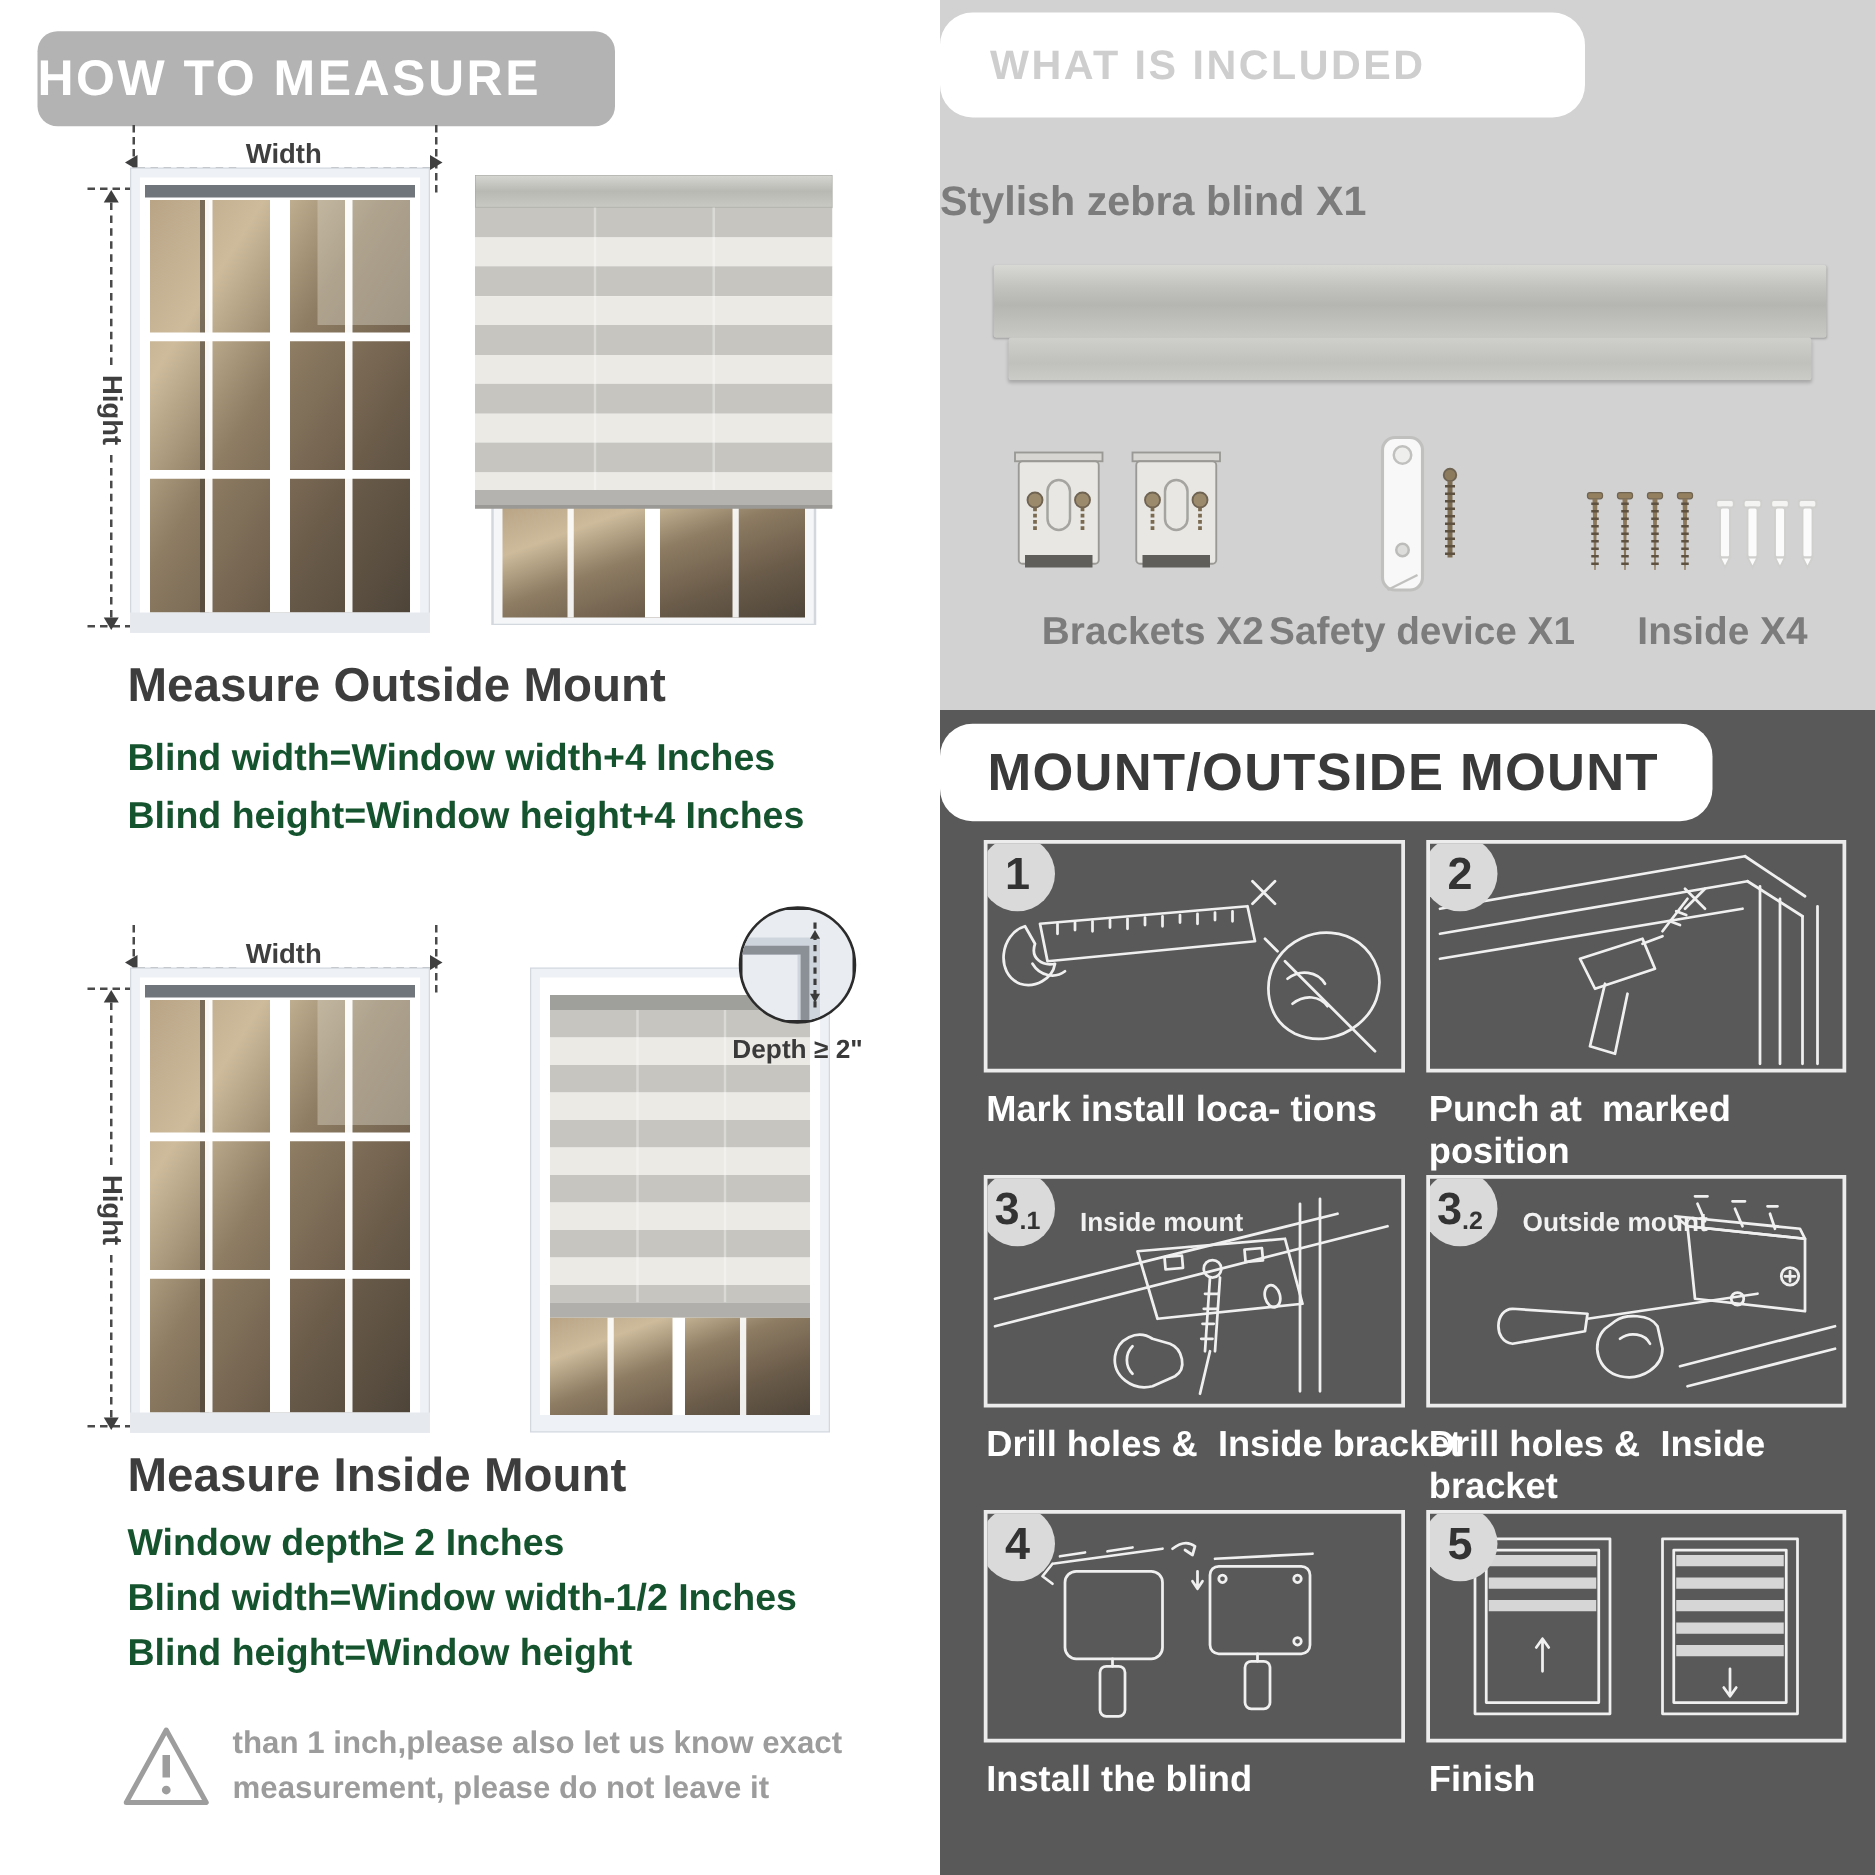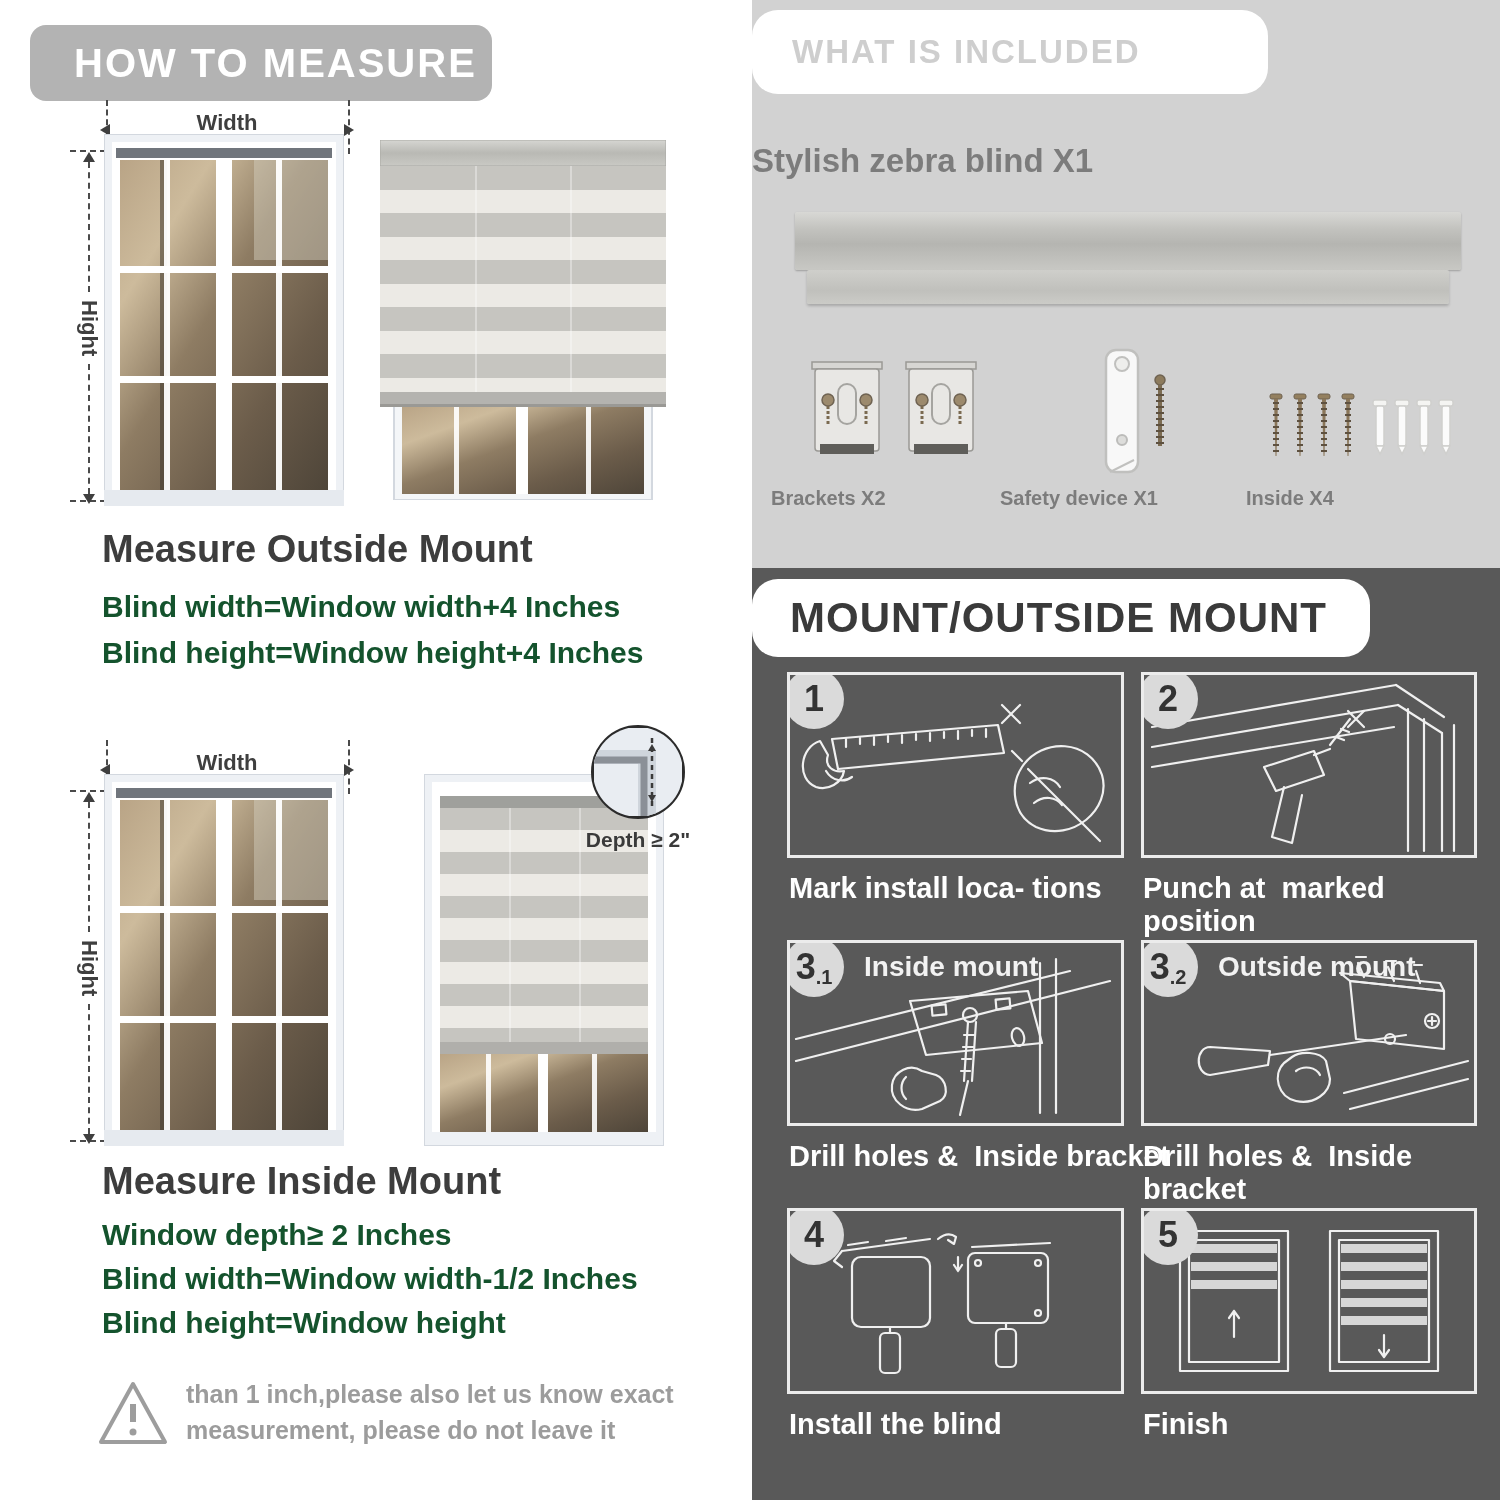--- a/index.html
+++ b/index.html
@@ -3,21 +3,21 @@
 <meta charset="utf-8">
 <style>
   html,body{margin:0;padding:0;background:#ffffff;}
   body{font-family:"Liberation Sans", sans-serif;}
   #canvas{position:relative;width:1500px;height:1500px;background:#ffffff;overflow:hidden;}
   .abs{position:absolute;}
 
   
   .hdr-gray{left:30px;top:25px;width:462px;height:76px;background:#b3b3b3;border-radius:16px;
             color:#ffffff;font-size:40px;font-weight:bold;letter-spacing:2px;
-            line-height:76px;padding-left:44px;box-sizing:border-box;}
+            line-height:76px;box-sizing:border-box;}
   .m-title{font-size:38px;font-weight:bold;color:#3d3d3d;}
   .m-line{font-size:30px;font-weight:bold;color:#14532d;}
   .dimw{display:flex;align-items:flex-end;height:24px;}
   .dimw .lab{font-size:22px;font-weight:bold;color:#3f3f3f;margin:0 8px;}
   .dash-h{flex:1;border-top:2px dashed #4a4a4a;}
   .arr-l{width:0;height:0;border-top:6px solid transparent;border-bottom:6px solid transparent;border-right:10px solid #3f3f3f;}
   .arr-r{width:0;height:0;border-top:6px solid transparent;border-bottom:6px solid transparent;border-left:10px solid #3f3f3f;}
   .dimh{display:flex;flex-direction:column;align-items:center;width:26px;}
   .dimh .lab{font-size:22px;font-weight:bold;color:#3f3f3f;writing-mode:vertical-rl;margin:8px 0;}
   .dash-v{flex:1;border-left:2px dashed #4a4a4a;}
@@ -34,33 +34,33 @@
              color:#cecece;font-size:33px;font-weight:bold;letter-spacing:2px;line-height:84px;
              padding-left:40px;box-sizing:border-box;}
   .blind-title{left:752px;top:142px;width:748px;text-align:left;
                font-size:33px;font-weight:bold;color:#7c7c7c;}
   .rail-top{left:795px;top:212px;width:666px;height:58px;border-radius:2px;
             background:linear-gradient(180deg,#d8d8d5 0%,#c2c2be 30%,#b5b5b1 55%,#c8c8c4 100%);
             box-shadow:0 1px 2px rgba(0,0,0,.25);}
   .rail-bottom{left:807px;top:270px;width:642px;height:34px;border-radius:2px;
             background:linear-gradient(180deg,#cfcfcb 0%,#c0c0bc 60%,#cbcbc7 100%);
             box-shadow:0 2px 3px rgba(0,0,0,.2);}
-  .inc-label{font-size:20px;font-weight:bold;color:#7c7c7c;text-align:left;}
+  .inc-label{font-size:31px;font-weight:bold;color:#7c7c7c;text-align:right;}
 
   
   .rb-bg{left:752px;top:568px;width:748px;height:932px;background:#595959;}
   .hdr-white2{left:752px;top:579px;width:618px;height:78px;background:#ffffff;border-radius:26px;
               color:#3a3a3a;font-size:42px;font-weight:bold;letter-spacing:1px;line-height:78px;
               padding-left:38px;box-sizing:border-box;}
   .panel{border:3px solid #ececec;box-sizing:border-box;overflow:hidden;position:absolute;background:#595959;}
   .badge{position:absolute;top:-6px;left:-6px;width:60px;height:60px;border-radius:50%;
          background:#dadada;color:#333333;display:flex;align-items:center;justify-content:center;}
   .badge .bm{font-size:36px;font-weight:bold;line-height:1;}
   .badge .bs{font-size:20px;font-weight:bold;line-height:1;align-self:flex-end;margin-bottom:10px;}
-  .p-label{position:absolute;left:74px;top:8px;font-size:28px;font-weight:bold;color:#f2f2f2;}
+  .p-label{position:absolute;left:74px;top:24px;font-size:21px;font-weight:bold;color:#f2f2f2;}
   .caption{position:absolute;font-size:29px;font-weight:bold;color:#ffffff;white-space:pre-wrap;}
 </style>
 </head>
 <body>
 
 <svg width="0" height="0" style="position:absolute">
   <defs>
     <linearGradient id="glassA" x1="0" y1="0" x2="1" y2="1">
       <stop offset="0" stop-color="#b9a486"></stop>
       <stop offset="0.22" stop-color="#cdbb9c"></stop>

